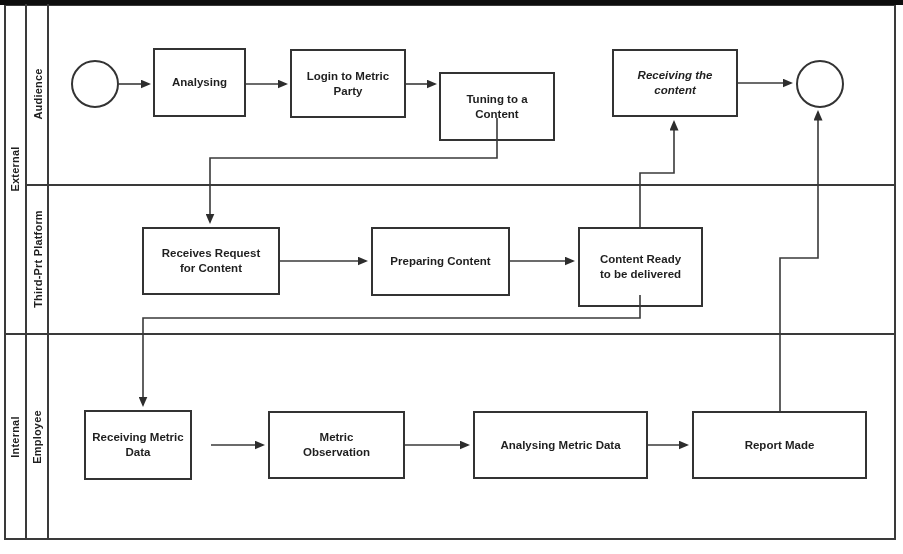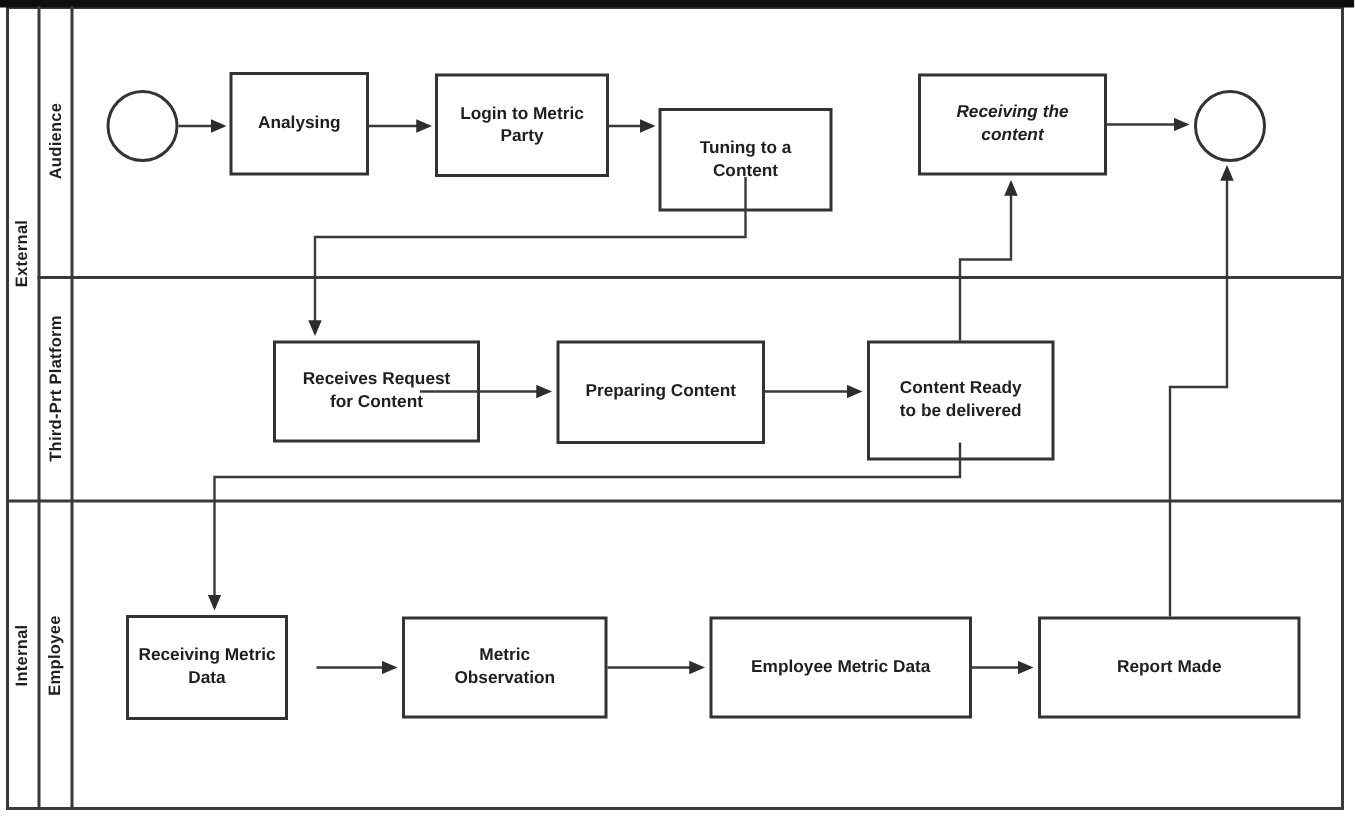--- a/index.html
+++ b/index.html
@@ -112,31 +112,31 @@
   <div class="event" style="left:71px; top:60px;"></div>
   <div class="task" style="left:153px; top:48px; width:93px; height:69px;">Analysing</div>
   <div class="task" style="left:290px; top:49px; width:116px; height:69px;">Login to Metric
 Party</div>
   <div class="task" style="left:439px; top:49px; width:116px; height:69px;margin-top:23px;">Tuning to a
 Content</div>
   <div class="task" style="left:612px; top:49px; width:126px; height:68px;font-style:italic;">Receiving the
 content</div>
   <div class="event" style="left:796px; top:60px;"></div>
 
-  <div class="task" style="left:142px; top:227px; width:138px; height:68px;margin-left:40px;">Receives Request
+  <div class="task" style="left:142px; top:227px; width:138px; height:68px;">Receives Request
 for Content</div>
   <div class="task" style="left:371px; top:227px; width:139px; height:69px;">Preparing Content</div>
   <div class="task" style="left:578px; top:227px; width:125px; height:80px;">Content Ready
 to be delivered</div>
 
   <div class="task" style="left:84px; top:410px; width:108px; height:70px;">Receiving Metric
 Data</div>
   <div class="task" style="left:268px; top:411px; width:137px; height:68px;">Metric
 Observation</div>
-  <div class="task" style="left:473px; top:411px; width:175px; height:68px;">Employee Metric Data</div>
+  <div class="task" style="left:473px; top:411px; width:175px; height:68px;">Analysing Metric Data</div>
   <div class="task" style="left:692px; top:411px; width:175px; height:68px;text-align:right;">Report Made</div>
 
   <svg class="connectors" viewBox="0 0 903 554">
     <defs>
       <marker id="arrow" markerWidth="11" markerHeight="9" refX="8.5" refY="4.5" orient="auto" markerUnits="userSpaceOnUse">
         <path d="M0,0 L10.5,4.5 L0,9 z" fill="#2d2d2d"></path>
       </marker>
     </defs>
     <polyline points="119,84 149,84" marker-end="url(#arrow)"></polyline>
     <polyline points="246,84 286,84" marker-end="url(#arrow)"></polyline>

